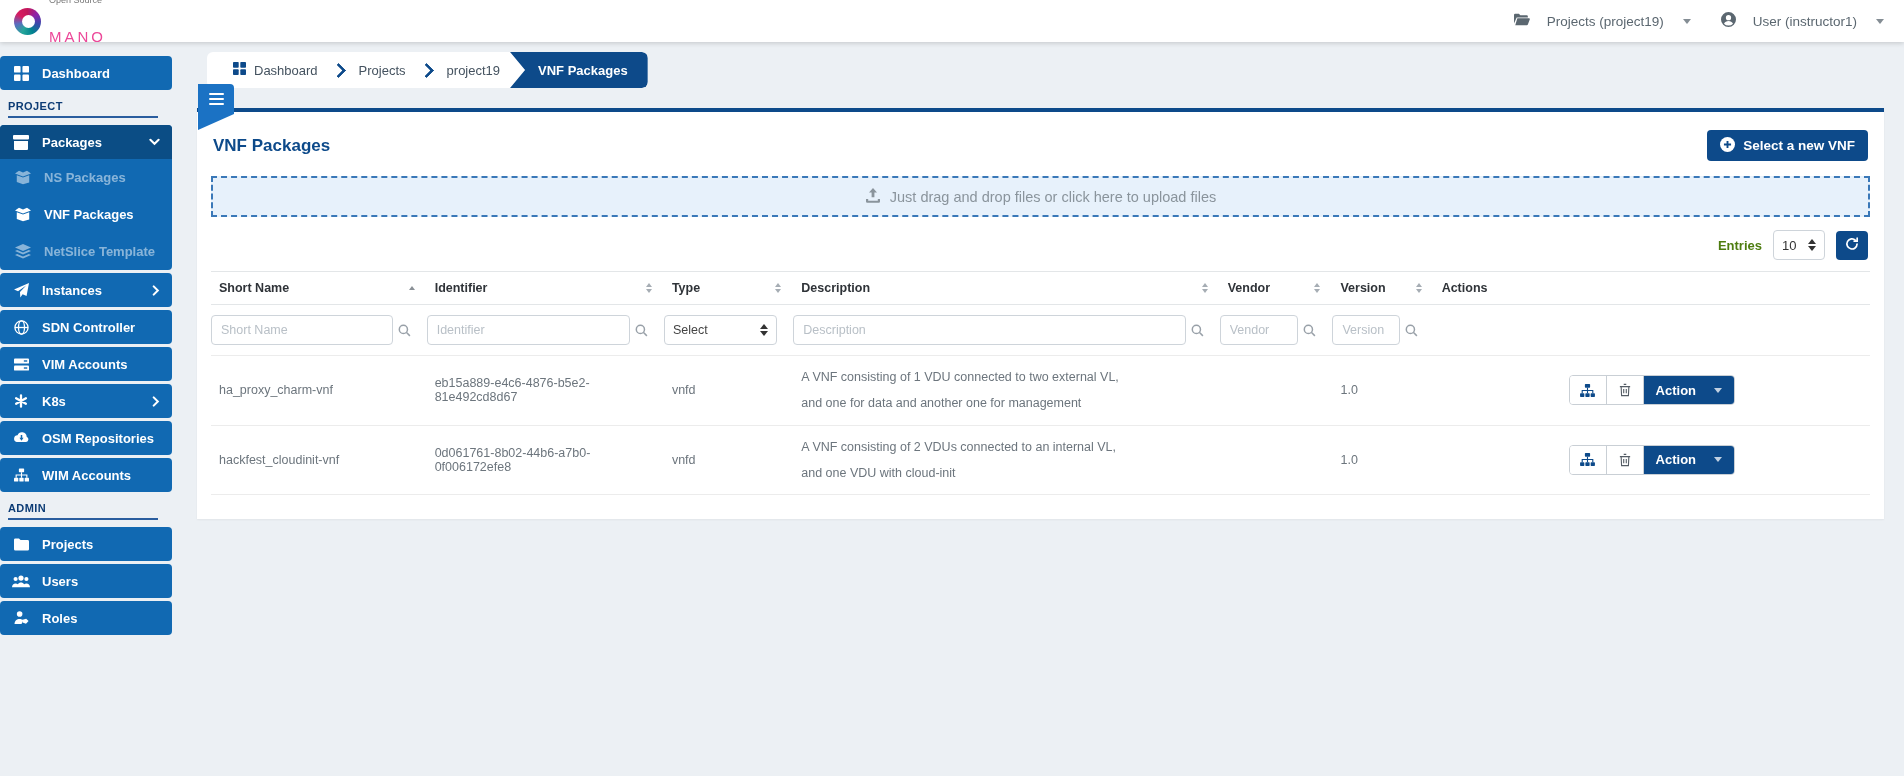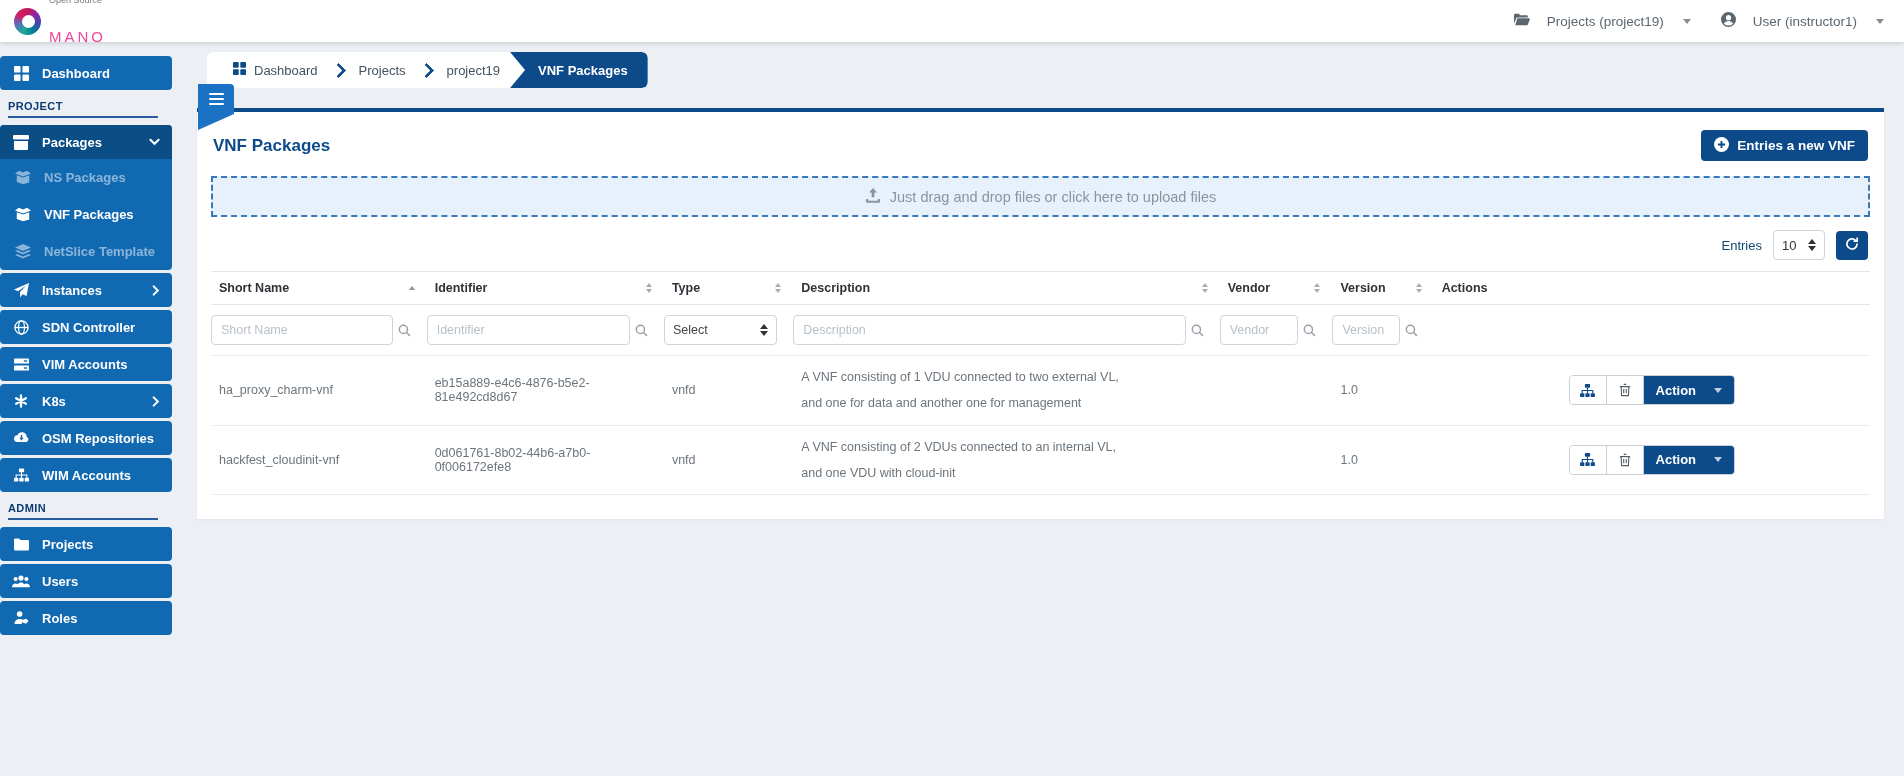--- a/index.html
+++ b/index.html
@@ -105,21 +105,21 @@
     display:flex; align-items:center; gap:8px; cursor:pointer;
     font-family:"Liberation Sans", sans-serif;
   }
   .upload-zone {
     margin-top:15px; height:41px; background:#e7f1fb;
     border:2px dashed #3a78b8;
     display:flex; align-items:center; justify-content:center; gap:9px;
     color:#8a949c; font-size:14.5px; cursor:pointer;
   }
   .entries-row { display:flex; justify-content:flex-end; align-items:center; gap:11px; margin:13px 2px 11px 0; }
-  .entries-label { color:#0c4a6e; font-size:13px; }
+  .entries-label { color:#4d7c0f; font-size:13px;font-weight:bold; }
   .select-box {
     display:flex; align-items:center; justify-content:space-between;
     border:1px solid #ced4da; border-radius:4px; background:#fff;
     height:30px; padding:11px 8px; color:#333; cursor:pointer;
   }
   .entries-select { width:52px; }
   .dual-caret { display:flex; flex-direction:column; gap:2px; align-items:center; }
   .dual-caret .t-up { width:0;height:0;border-left:4px solid transparent;border-right:4px solid transparent;border-bottom:5px solid #333; }
   .dual-caret .t-dn { width:0;height:0;border-left:4px solid transparent;border-right:4px solid transparent;border-top:5px solid #333; }
   .btn-refresh {
@@ -403,21 +403,21 @@
     <section class="card">
       <div class="card-head">
         <h1 class="page-title">VNF Packages</h1>
         <button class="btn-primary">
           <span class="sicon">
             <svg viewBox="0 0 16 16" width="15" height="15">
                 <circle cx="8" cy="8" r="8" fill="#fff"></circle>
                 <path d="M8 4.2v7.6M4.2 8h7.6" stroke="#0d4a8a" stroke-width="2"></path>
               </svg>
           </span>
-          <span>Entries a new VNF</span>
+          <span>Select a new VNF</span>
         </button>
       </div>
 
       <div class="upload-zone">
         <span class="sicon">
           <svg viewBox="0 0 16 15" width="16" height="15" fill="currentColor">
               <path d="M8 0 12 4.6H9.4V9.2H6.6V4.6H4z"></path>
               <path d="M1 11h2.2v1.8h9.6V11H15v2.6a1.2 1.2 0 0 1-1.2 1.2H2.2A1.2 1.2 0 0 1 1 13.6z"></path>
             </svg>
         </span>

